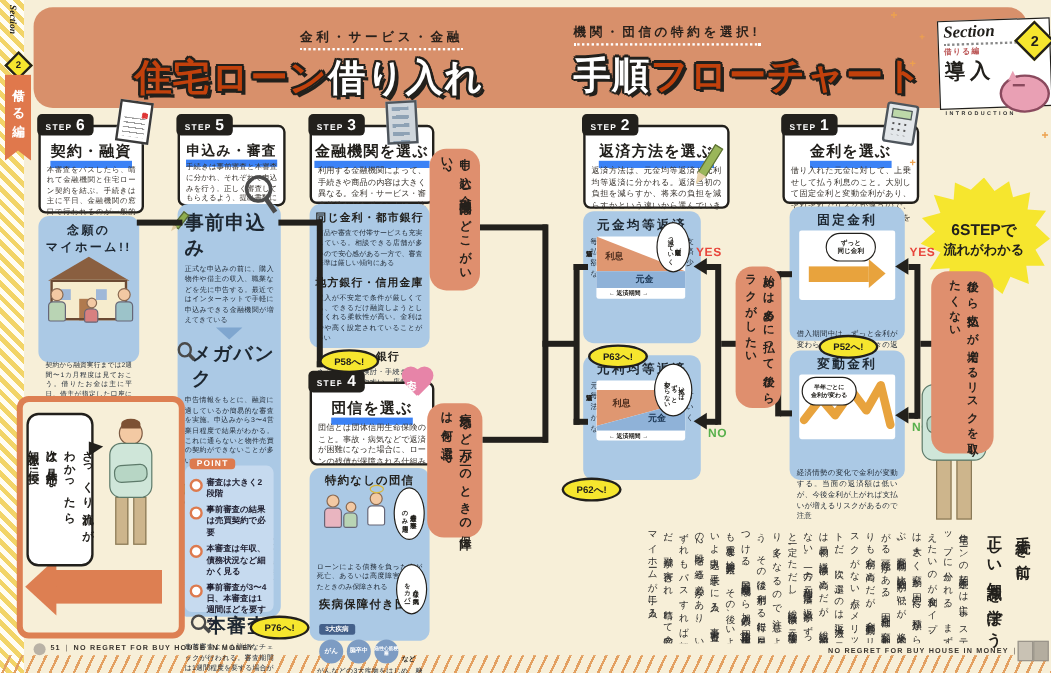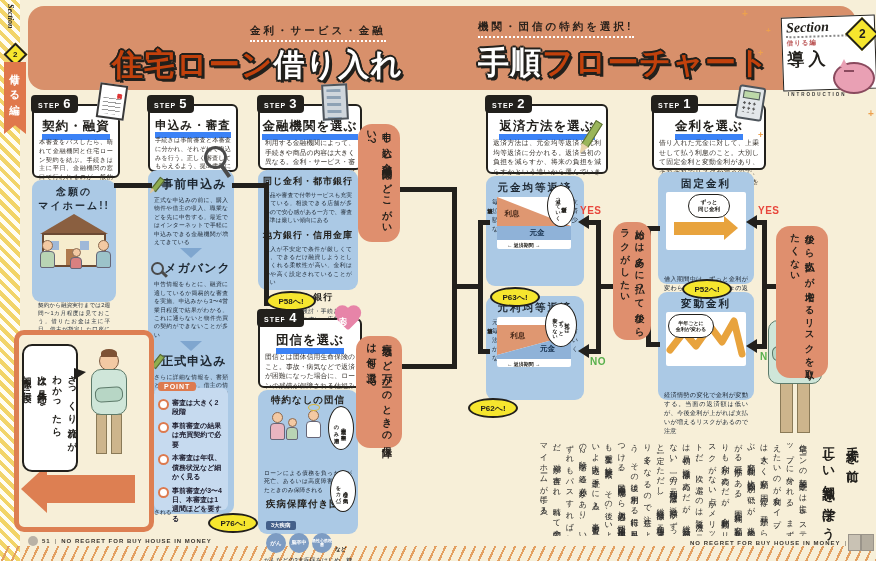--- a/index.html
+++ b/index.html
@@ -41,21 +41,21 @@
   .arrowL{position:absolute;width:0;height:0;border-top:7px solid transparent;border-bottom:7px solid transparent;border-right:11px solid #22201c;z-index:1}
   .yn{position:absolute;font-size:10px;font-weight:900;letter-spacing:.5px;z-index:2}
   .yes{color:#e8463c}.no{color:#58b04c}
   .plink{position:absolute;background:#f6e62e;border:2px solid #22201c;border-radius:50%;font-size:8px;font-weight:800;
          display:flex;align-items:center;justify-content:center;z-index:4;cursor:pointer}
   .qbub{position:absolute;background:#df8f6e;border-radius:14px;display:flex;align-items:center;justify-content:center;z-index:3}
   .qbub .vt{font-size:10px;font-weight:700;letter-spacing:2px;line-height:1.55;color:#26211c}
   .oval-note{position:absolute;background:#fff;border:1.5px solid #22201c;border-radius:50%;display:flex;align-items:center;justify-content:center;
              white-space:pre-line;text-align:center;font-weight:700;z-index:2}
   .tridown{width:0;height:0;border-left:11px solid transparent;border-right:11px solid transparent;border-top:10px solid #7fa6cf;margin:2px auto}
-  .sshead{display:flex;align-items:center;justify-content:center;gap:0;font-size:12px;font-weight:800;letter-spacing:1px;color:#1d2731;margin-top:6px}
+  .sshead{display:flex;align-items:flex-start;justify-content:center;gap:0;font-size:16px;font-weight:800;letter-spacing:1px;color:#1d2731;margin-top:6px}
   
   .pointbox{position:absolute;background:#c6daef;border-radius:6px}
   .pttab{position:absolute;top:-6px;left:4px;background:#dd7a4e;color:#fff;font-size:7px;font-weight:800;letter-spacing:1px;padding:1px 6px;border-radius:3px}
   .ptitem{display:flex;gap:3px;align-items:flex-start;margin:4px 4px 0}
   .ptitem .dot{flex:0 0 7px;width:7px;height:7px;border-radius:50%;background:#fff;border:2px solid #dd7a4e;margin-top:1px}
   .ptitem .txt{font-size:7px;font-weight:700;line-height:1.35;color:#223}
   
   .icon-pencil{width:4px;height:13px;background:#8fae4e;border:1px solid #55663a;transform:rotate(38deg);position:relative}
   .icon-pencil:after{content:"";position:absolute;left:-1px;bottom:-6px;border-left:2.8px solid transparent;border-right:2.8px solid transparent;border-top:6px solid #e0c9a0}
   .icon-mag{width:9px;height:9px;border:2.5px solid #4a4a4a;border-radius:50%;position:relative}
@@ -151,20 +151,24 @@
   </div>
   <div class="abs ribbon" style="left:4px;top:62px;width:22px;height:72px;display:flex;align-items:flex-start;justify-content:center">
     <span class="vt" style="color:#fff;font-size:10.5px;font-weight:800;letter-spacing:2px;padding-top:4px">借りる編</span>
   </div>
 
   <div class="plus" style="left:742px;top:8px;font-size:10px">+</div>
   <div class="plus" style="left:766px;top:26px;font-size:8px">+</div>
   <div class="plus" style="left:758px;top:48px;font-size:9px">+</div>
   <div class="plus" style="left:868px;top:108px;font-size:10px">+</div>
   <div class="plus" style="left:758px;top:130px;font-size:9px">+</div>
+  <div class="starburst" style="left:765px;top:148px;width:110px;height:102px">
+    <div class="l1">6STEPで</div>
+    <div class="l2">流れがわかる</div>
+  </div>
 
   <div class="fl" style="left:114px;top:183px;width:38px;height:5px"></div>
   <div class="fl" style="left:232px;top:183px;width:36px;height:5px"></div>
   <div class="fl" style="left:264px;top:183px;width:5px;height:123px"></div>
   <div class="fl" style="left:264px;top:301px;width:24px;height:5px"></div>
   <div class="fl" style="left:284px;top:301px;width:5px;height:18px"></div>
   <div class="fl" style="left:400px;top:187px;width:56px;height:5px"></div>
   <div class="fl" style="left:452px;top:187px;width:5px;height:182px"></div>
   <div class="fl" style="left:402px;top:364px;width:54px;height:5px"></div>
   <div class="fl" style="left:452px;top:284px;width:30px;height:5px"></div>

